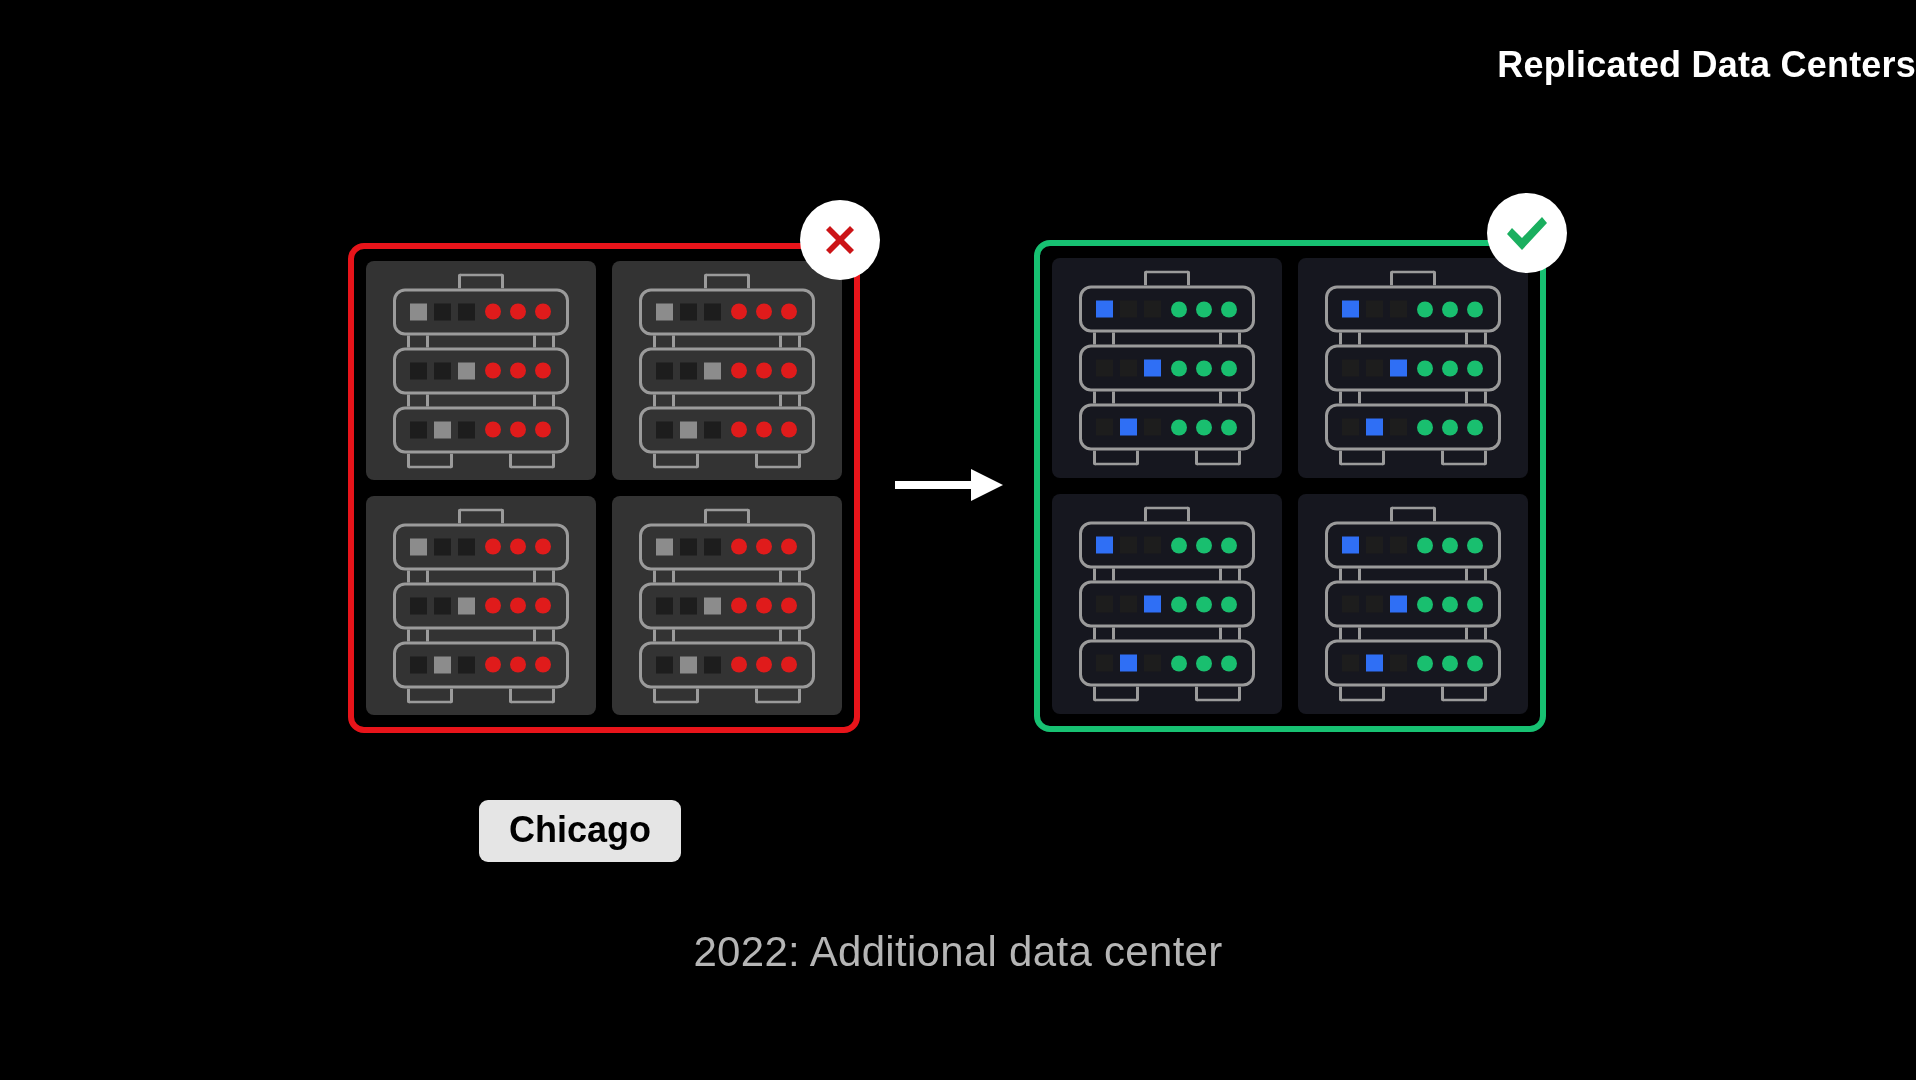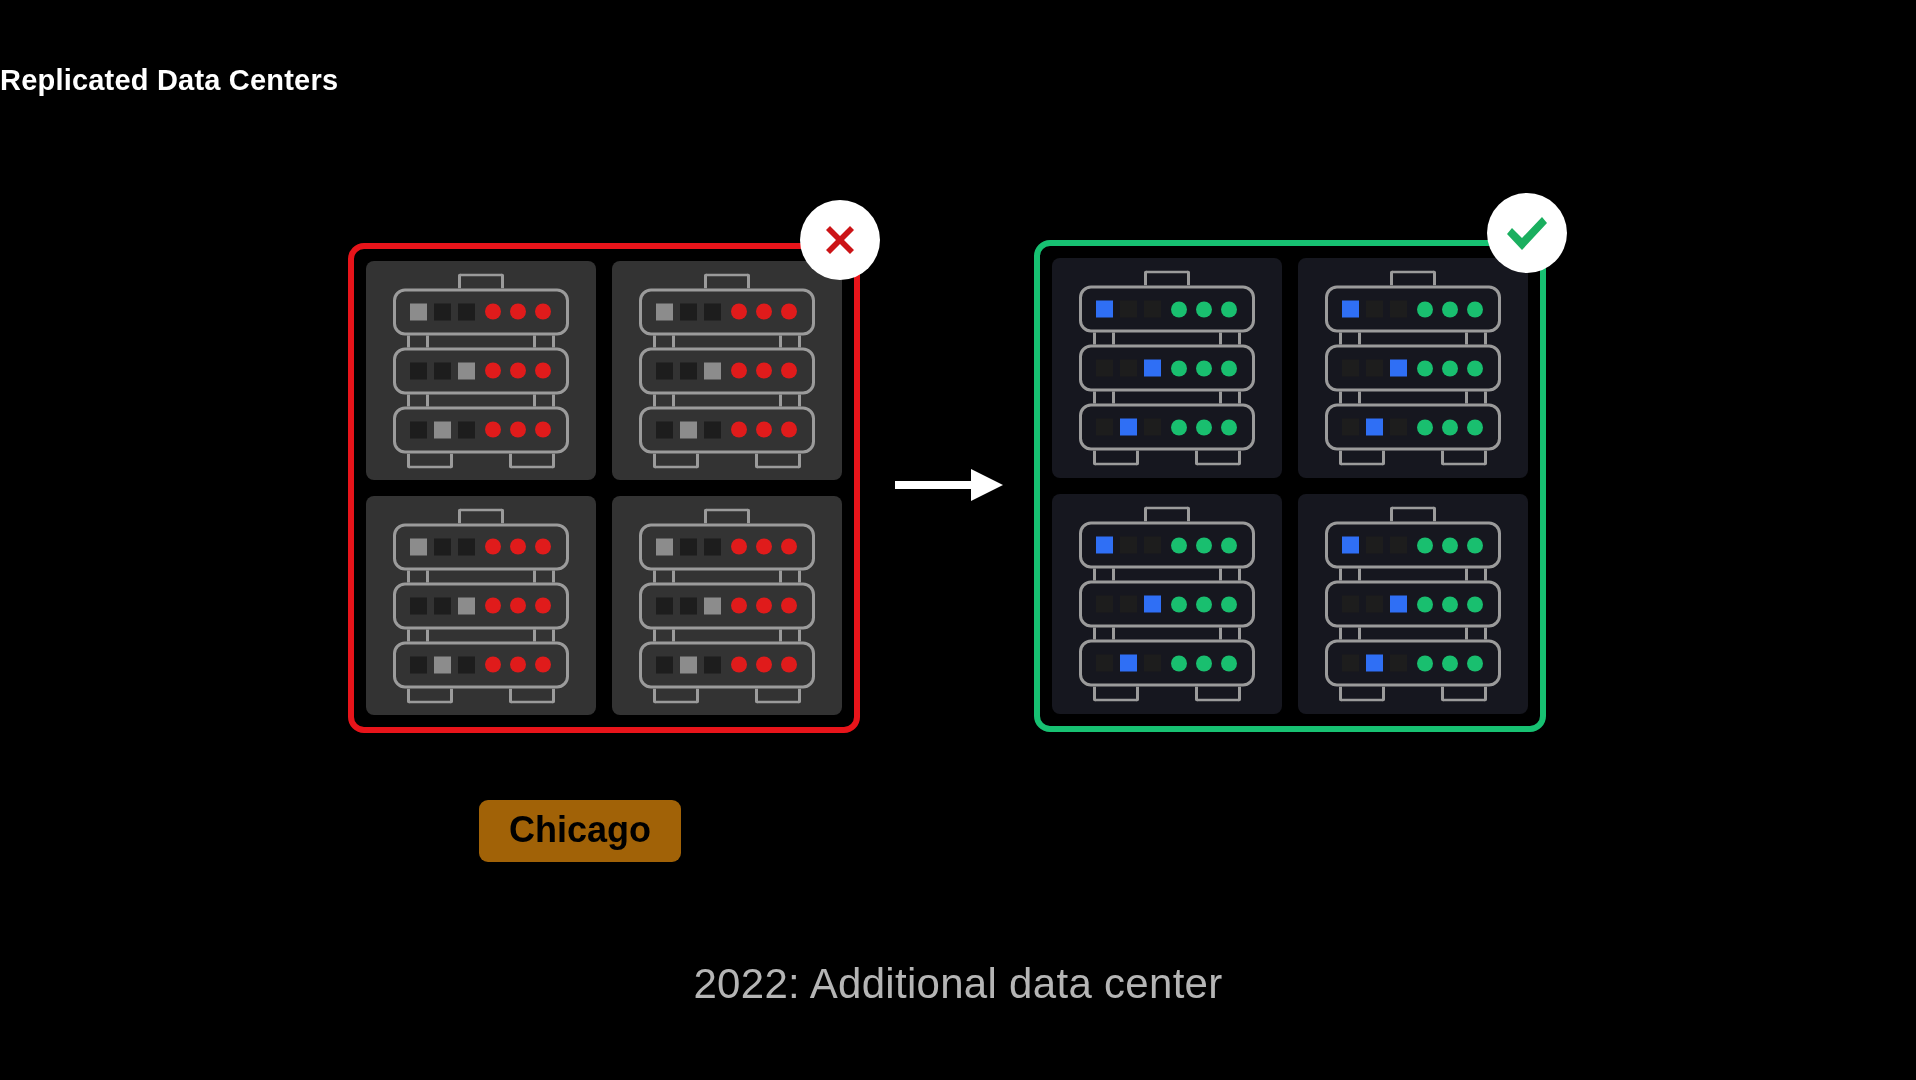--- a/index.html
+++ b/index.html
@@ -14,26 +14,25 @@
     font-family: "Liberation Sans", sans-serif;
     position: relative;
   }
 
   
   #title {
     position: absolute;
     top: 44px;
     left: 0;
     width: 100%;
-    text-align: left;
+    text-align: right;
     color: #ffffff;
-    font-size: 29px;
+    font-size: 36px;
     font-weight: bold;
     letter-spacing: 0.2px;
-    margin-top: 20px;
   }
 
   
   #stage {
     position: absolute;
     top: 0; left: 0;
     width: 1916px;
     height: 1080px;
   }
 
@@ -168,21 +167,21 @@
     position: absolute;
     left: 895px;
     top: 465px;
     width: 110px;
     height: 40px;
   }
 
   
   .city-label {
     position: absolute;
-    background: #a16207;
+    background: #e5e5e5;
     color: #000000;
     font-size: 36px;
     font-weight: bold;
     border-radius: 9px;
     padding: 12px 30px 14px 30px;
     line-height: 1;
     white-space: nowrap;
   }
   #city-left  { left: 479px; top: 800px; }
   #city-right { left: 1183px; top: 800px; }
@@ -191,21 +190,20 @@
   #caption {
     position: absolute;
     top: 928px;
     left: 0;
     width: 100%;
     text-align: center;
     color: #b5b5b5;
     font-size: 42px;
     font-weight: normal;
     letter-spacing: 0.3px;
-    margin-top: 32px;
   }
 </style>
 </head>
 <body>
 
 <div id="stage">
 
   <div id="title">Replicated Data Centers</div>
 
   <div id="dc-left" class="dc" style="border-color: rgb(232, 20, 26);">

